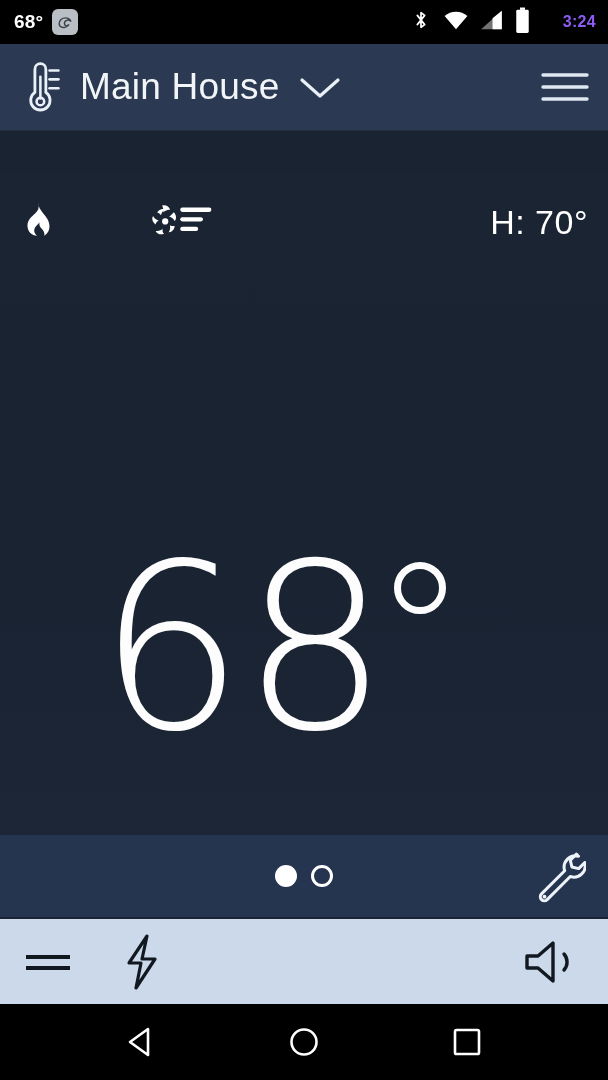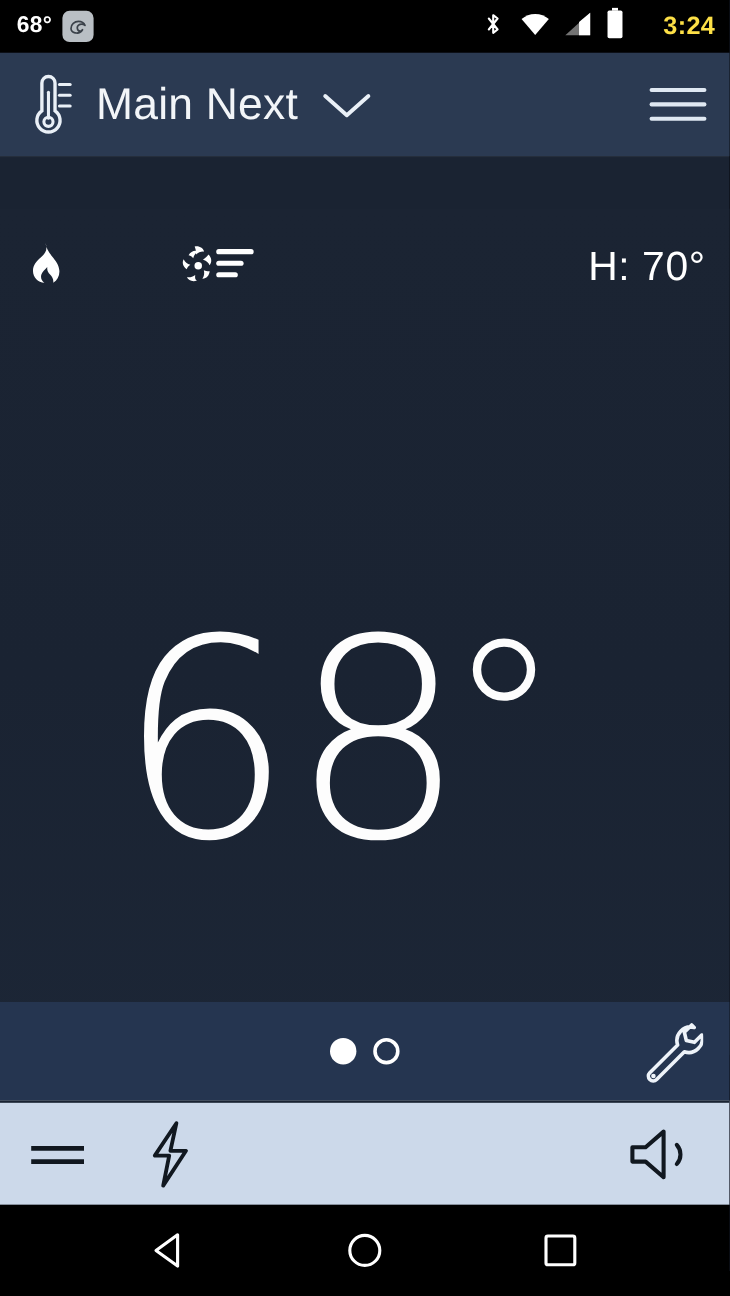--- a/index.html
+++ b/index.html
@@ -17,21 +17,21 @@
     background:#000; display:flex; align-items:center;
     padding:0 12px 0 14px;
   }
   .sb-temp { color:#fff; font-size:19px; font-weight:700; letter-spacing:.2px; }
   .sb-weather-icon {
     width:26px; height:26px; margin-left:9px; border-radius:6px;
     background:#b9bfc4; display:flex; align-items:center; justify-content:center;
   }
   .sb-spacer { flex:1; }
   .sb-right { display:flex; align-items:center; gap:11px; }
-  .sb-time { color:#fde047; font-size:21px; font-weight:600; margin-left:22px; letter-spacing:.3px; }
+  .sb-time { color:#8b5cf6; font-size:16px; font-weight:600; margin-left:22px; letter-spacing:.3px; }
 
   
   .appbar {
     position:absolute; top:44px; left:0; width:608px; height:86px;
     background:#2b3a52; display:flex; align-items:center; padding:0 18px 0 16px;
     box-shadow:0 1px 0 rgba(255,255,255,.05);
   }
   .appbar .thermo { width:48px; height:56px; flex:none; }
   .appbar-title {
     color:#f2f5f8; font-size:37px; font-weight:400; margin-left:16px;
@@ -51,21 +51,21 @@
     position:absolute; top:18px; left:0; width:608px; height:60px;
     display:flex; align-items:center; padding:0 20px 0 12px;
   }
   .flame-icon { width:36px; height:44px; flex:none; margin-left:5px; }
   .fan-icon { width:72px; height:44px; flex:none; margin-left:90px; }
   .row-spacer { flex:1; }
   .setpoint { color:#ffffff; font-size:34px; font-weight:400; letter-spacing:.5px; }
 
   .bigtemp-wrap {
     position:absolute; top:330px; left:0; width:544px; height:260px;
-    display:flex; align-items:flex-start; justify-content:center;
+    display:flex; align-items:flex-end; justify-content:center;
   }
   .bigtemp {
     color:#fdfdfd; font-size:230px; line-height:1; font-weight:200;
     font-family:"DejaVu Sans", sans-serif; letter-spacing:-2px;
     display:flex; align-items:flex-start;
   }
   .bigtemp .deg {
     width:52px; height:52px; border:7px solid #fdfdfd; border-radius:50%;
     margin-top:28px; margin-left:8px; box-sizing:border-box;
   }
@@ -154,21 +154,21 @@
       <svg viewBox="0 0 34 44" width="48" height="56">
         <path d="M13 8a4.3 4.3 0 1 1 8.6 0v18.2a7.6 7.6 0 1 1-8.6 0V8z" fill="none" stroke="#eaf0f7" stroke-width="2.2"></path>
         <circle cx="17.3" cy="33.4" r="3" fill="none" stroke="#eaf0f7" stroke-width="2"></circle>
         <line x1="17.3" y1="14" x2="17.3" y2="31" stroke="#eaf0f7" stroke-width="2" stroke-linecap="round"></line>
         <line x1="24.5" y1="9" x2="31.5" y2="9" stroke="#eaf0f7" stroke-width="2" stroke-linecap="round"></line>
         <line x1="24.5" y1="16" x2="31.5" y2="16" stroke="#eaf0f7" stroke-width="2" stroke-linecap="round"></line>
         <line x1="24.5" y1="23" x2="31.5" y2="23" stroke="#eaf0f7" stroke-width="2" stroke-linecap="round"></line>
       </svg>
     </span>
 
-    <span class="appbar-title">Main Next</span>
+    <span class="appbar-title">Main House</span>
 
     <span class="appbar-chevron">
       <svg viewBox="0 0 46 30" width="46" height="30">
         <path d="M5 8 23 24 41 8" fill="none" stroke="#eaf0f7" stroke-width="3.2" stroke-linecap="round" stroke-linejoin="round"></path>
       </svg>
     </span>
 
     <span class="appbar-spacer"></span>
 
     <span class="hamburger">

